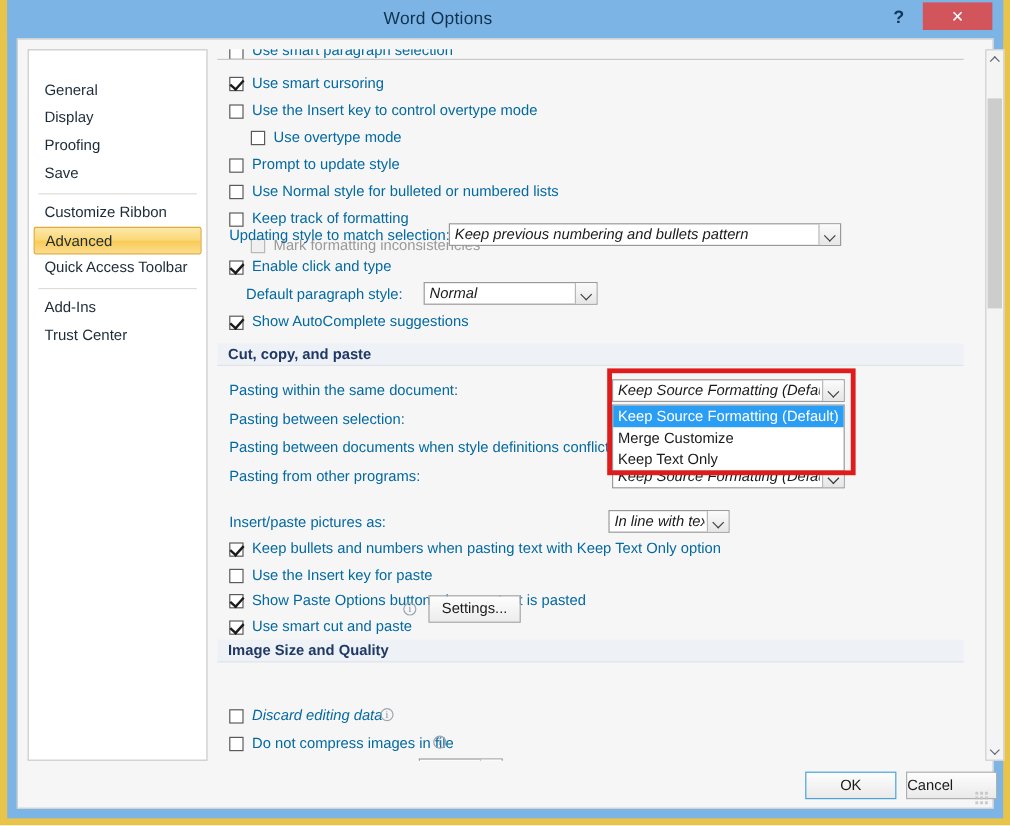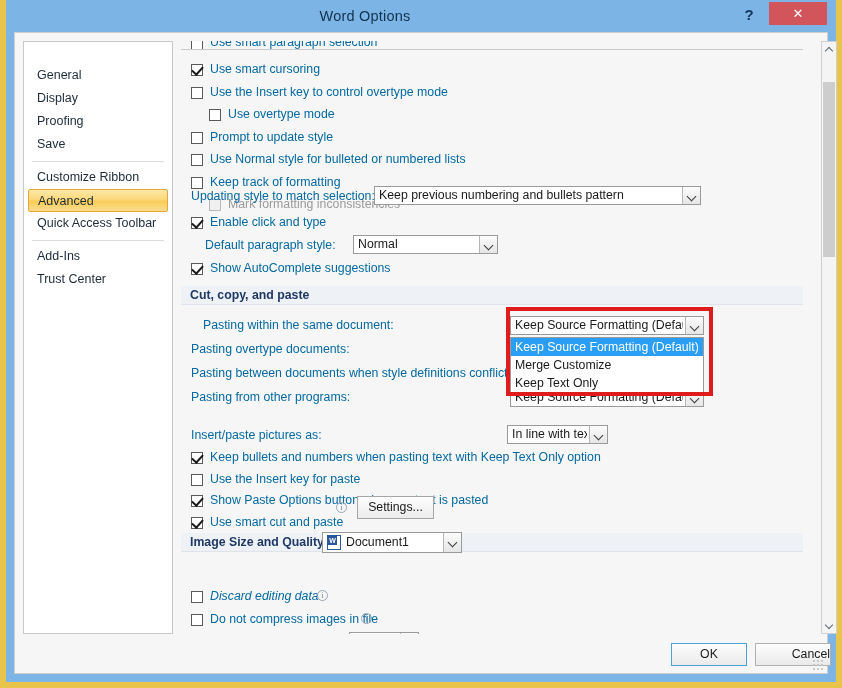--- a/index.html
+++ b/index.html
@@ -162,20 +162,21 @@
   }
   .combo .val {
     position: absolute;
     left: 4px; top: 0;
     right: 20px;
     line-height: 17px;
     font-size: 12.3px;
     color: #1a1a1a;
     overflow: hidden;
     white-space: nowrap;
+    font-style: italic;
   }
   .combo .arrowbox {
     position: absolute;
     right: 0; top: 0;
     width: 18px; height: 100%;
     background: linear-gradient(to bottom,#fbfbfb,#e6e6e6);
     border-left: 1px solid #b7b7b7;
     box-sizing: border-box;
   }
   .combo .arrowbox::after {
@@ -327,21 +328,21 @@
     cursor: pointer;
   }
   #cancel-btn {
     position: absolute;
     left: 740px; top: 610px;
     width: 76px; height: 23px;
     background: linear-gradient(to bottom,#fdfdfd,#eaeaea);
     border: 1px solid #b0b0b0;
     box-sizing: border-box;
     font-size: 12.3px; color:#1a1a1a;
-    line-height: 21px; text-align: right;
+    line-height: 21px; text-align: left;
     cursor: pointer;
   }
   #grip {
     position: absolute;
     right: 3px; bottom: 2px;
     width: 12px; height: 12px;
     background:
       radial-gradient(#c4c4c4 40%, transparent 42%) 0 0/4px 4px repeat;
     opacity: .9;
   }
@@ -438,26 +439,26 @@
           <div class="row" style="left:10px; top:220px;">
             <span class="cb checked" style="position:absolute; left:0; top:2px;"></span>
             <span class="lbl" style="position:absolute; left:19px; top:0;">Show AutoComplete suggestions</span>
           </div>
 
           <div class="secthead" style="top:245px;">
             <span>Cut, copy, and paste</span>
           </div>
 
           <div id="paste-rows">
-              <div class="row" style="left: 22px; top: 277px; text-align: center;"><span class="lbl">Pasting within the same document:</span></div>
+              <div class="row" style="left: 10px; top: 277px; text-align: center;"><span class="lbl">Pasting within the same document:</span></div>
               <div class="combo" style="left: 329px; top: 275px; width: 194px;">
                 <div class="val">Keep Source Formatting (Default)</div>
                 <div class="arrowbox"></div>
               </div>
-              <div class="row" style="left: 10px; top: 301px;"><span class="lbl">Pasting overtype documents:</span></div>
+              <div class="row" style="left: 10px; top: 301px;"><span class="lbl">Pasting between selection:</span></div>
               <div class="row" style="left: 10px; top: 325px;"><span class="lbl">Pasting between documents when style definitions conflict:</span></div>
               <div class="row" style="left: 10px; top: 349px;"><span class="lbl">Pasting from other programs:</span></div>
               <div class="combo" style="left: 329px; top: 347px; width: 194px;">
                 <div class="val">Keep Source Formatting (Default)</div>
                 <div class="arrowbox"></div>
               </div>
             </div>
 
           <div class="row" style="left:10px; top:387px;">
             <span class="lbl">Insert/paste pictures as:</span>
@@ -485,25 +486,20 @@
                 <span class="lbl" style="position: absolute; left: 19px; top: 0px;">Use smart cut and paste</span>
               </div>
             </div>
 
           <div class="infoicon" style="left:155px; top:461px;">i</div>
           <div class="btn" style="left:176px; top:455px; width:77px;">Settings...</div>
 
           <div class="secthead" style="top:492px;">
             <span>Image Size and Quality</span>
           </div>
-          <div class="combo" style="left:141px; top:491px; width:140px; height:21px;">
-            <span class="wicon" style="left:4px; top:2px;"></span>
-            <div class="val" style="left:23px; line-height:19px;">Document1</div>
-            <div class="arrowbox"></div>
-          </div>
 
           <div id="image-cbs">
               <div class="row" style="left: 10px; top: 548px;">
                 <span class="cb" style="position: absolute; left: 0px; top: 2px;"></span>
                 <span class="lbl" style="position: absolute; left: 19px; top: 0px; font-style: italic;">Discard editing data</span>
               </div>
               <div class="row" style="left: 10px; top: 571px;">
                 <span class="cb" style="position: absolute; left: 0px; top: 2px;"></span>
                 <span class="lbl" style="position: absolute; left: 19px; top: 0px;">Do not compress images in file</span>
               </div>

